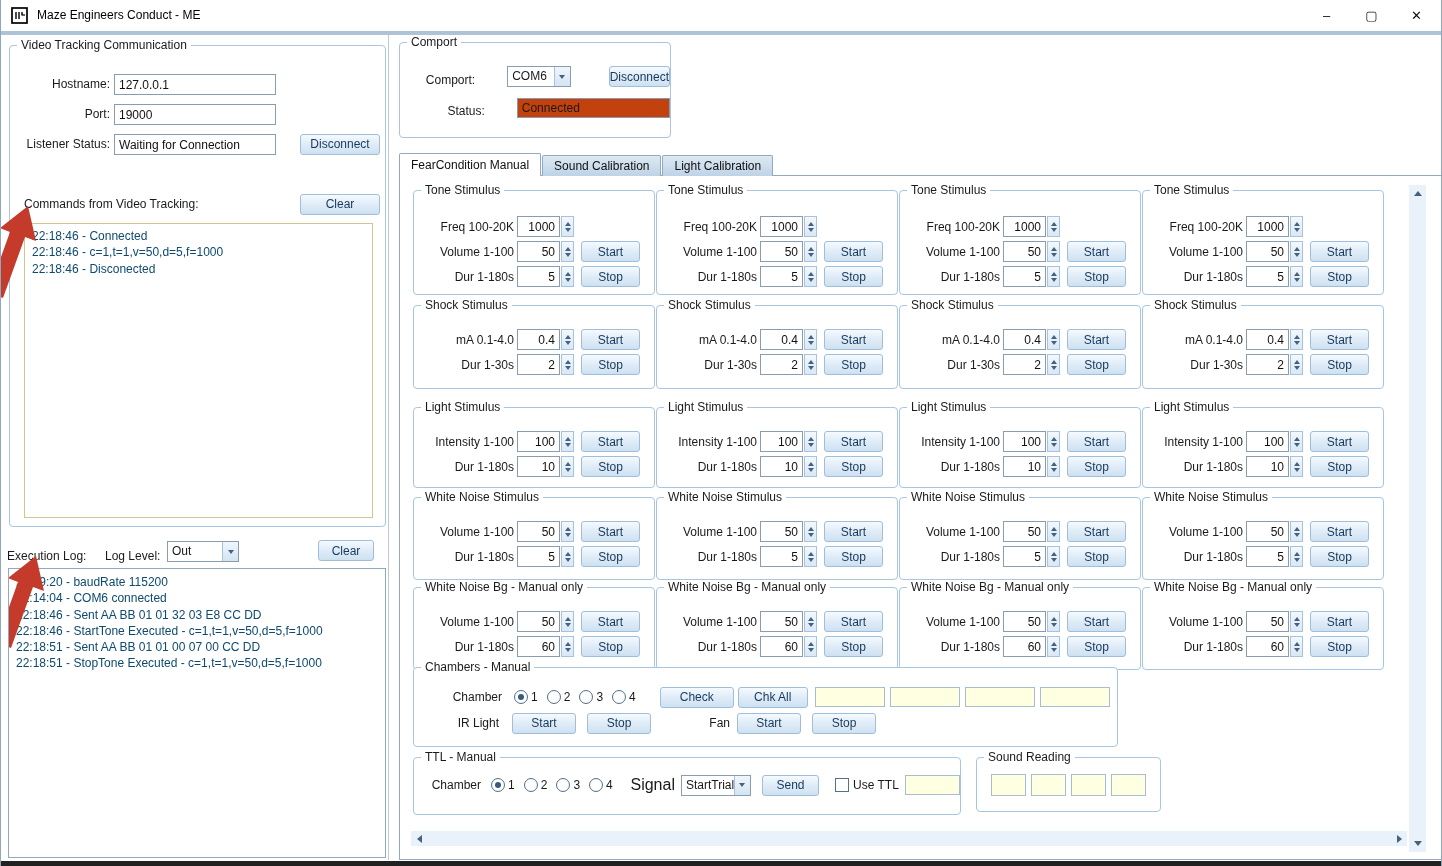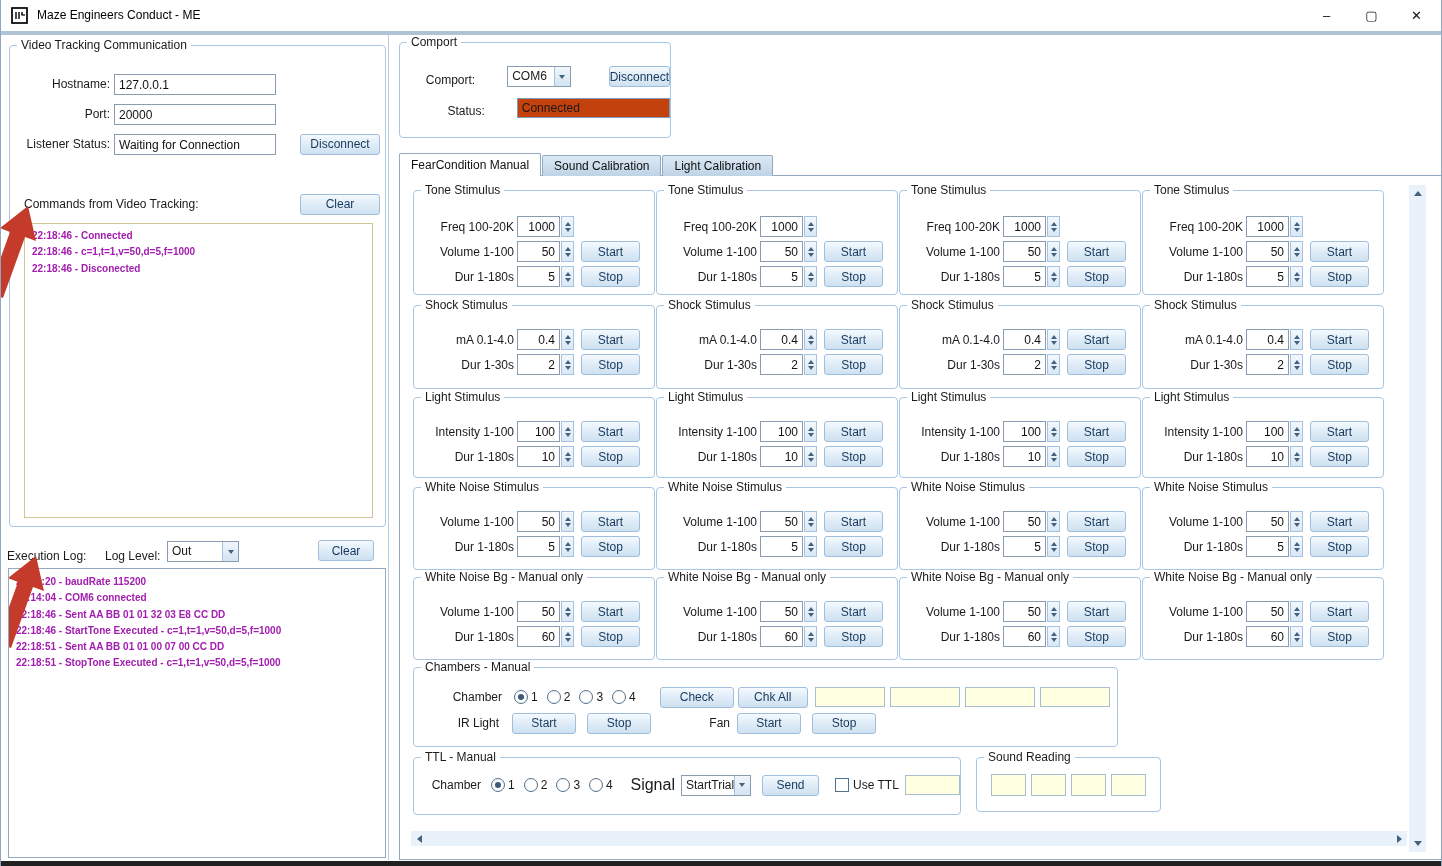--- a/index.html
+++ b/index.html
@@ -47,21 +47,21 @@
   .cb{width:12px;height:12px;border:1px solid #54718C;background:#fff;flex:none;}
   .ybox{background:#FFFFE1;border:1px solid #A9BDD1;box-sizing:border-box;font-size:12px;}
 
   
   #vtc{left:8px;top:45px;width:377px;height:482px;}
   .vrow{display:flex;align-items:center;height:22px;margin-left:8px;position:relative;}
   .vlbl{width:92px;font-size:12px;text-align:right;white-space:nowrap;}
   .vinp{width:162px;margin-left:4px;}
   #cmd-log{position:absolute;left:14px;top:177px;width:349px;height:295px;border:1px solid #D2C592;
            background:#fff;padding:4px 7px;box-sizing:border-box;overflow:hidden;}
-  .logline{font-size:10px;line-height:16.3px;color:#a21caf;white-space:nowrap;font-weight:bold;}
+  .logline{font-size:12px;line-height:16.3px;color:#0c4a6e;white-space:nowrap;}
 
   #exec-label{position:absolute;left:6px;top:549px;font-size:12px;}
   #loglevel-label{position:absolute;left:104px;top:549px;font-size:12px;}
   #loglevel-combo{position:absolute;left:166px;top:541px;width:72px;}
   #exec-clear{position:absolute;left:317px;top:540px;width:56px;}
   #exec-log{position:absolute;left:7px;top:568px;width:378px;height:290px;border:1px solid #91A9C0;
             background:#fff;padding:5px 7px;box-sizing:border-box;overflow:hidden;}
 
   
   #comport{left:398px;top:42px;width:272px;height:96px;}
@@ -79,21 +79,21 @@
   #tabpanel{position:absolute;left:398px;top:175px;width:1043px;height:685px;border:1px solid #91AAC1;
             background:#fff;box-sizing:border-box;}
 
   
   #stim-grid{position:absolute;left:412px;top:190px;display:grid;grid-template-columns:repeat(4,242px);column-gap:1px;z-index:2;}
   .stim-col{position:relative;}
   .sgroup{position:relative;border:1px solid #A8C6E2;border-radius:4px;background:#fff;
           box-sizing:border-box;padding-left:8px;}
   .sg0{height:105px;padding-top:25px;}
   .sg1{height:84px;margin-top:10px;padding-top:23px;}
-  .sg2{height:81px;margin-top:8px;padding-top:23px;}
+  .sg2{height:81px;margin-top:18px;padding-top:23px;}
   .sg3{height:83px;margin-top:9px;padding-top:23px;}
   .sg4{height:83px;margin-top:7px;padding-top:23px;}
   .srow{display:flex;align-items:center;height:21px;margin-bottom:4px;}
   .slbl{width:92px;font-size:12px;text-align:right;margin-right:3px;white-space:nowrap;}
   .sbtn{margin-left:7px;width:59px;}
 
   
   #chambers{left:412px;top:667px;width:705px;height:80px;z-index:2;}
   #chambers .row1{display:flex;align-items:center;height:22px;margin:18px 0 0 8px;}
   #chambers .row2{display:flex;align-items:center;height:22px;margin:4px 0 0 8px;}
@@ -155,21 +155,21 @@
   <div id="splitter"></div>
 
   <div class="gb" id="vtc">
     <span class="gt">Video Tracking Communication</span>
     <div class="vrow" style="margin-top:27px;">
       <span class="vlbl">Hostname:</span>
       <span class="tb vinp">127.0.0.1</span>
     </div>
     <div class="vrow" style="margin-top:8px;">
       <span class="vlbl">Port:</span>
-      <span class="tb vinp">20000</span>
+      <span class="tb vinp">19000</span>
     </div>
     <div class="vrow" style="margin-top:8px;">
       <span class="vlbl">Listener Status:</span>
       <span class="tb vinp">Waiting for Connection</span>
       <span class="btn" style="position:absolute;left:282px;width:80px;">Disconnect</span>
     </div>
     <div class="vrow" style="margin-top:38px;">
       <span style="font-size:12px;margin-left:6px;white-space:nowrap;">Commands from Video Tracking:</span>
       <span class="btn" style="position:absolute;left:282px;width:80px;">Clear</span>
     </div>

